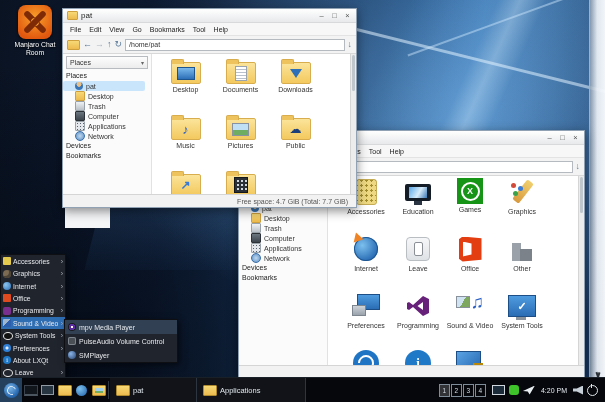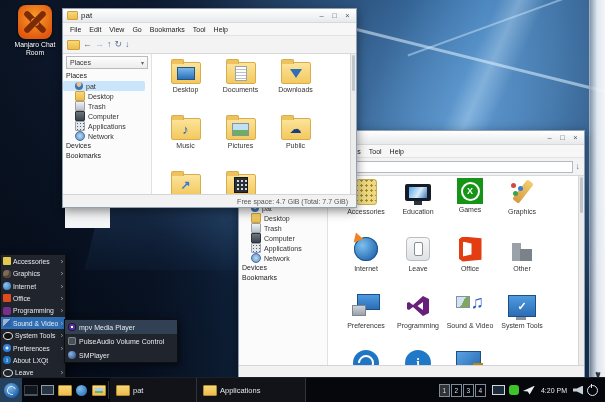--- a/index.html
+++ b/index.html
@@ -427,20 +427,21 @@
       <span>Bookmarks</span>
       <span>Tool</span>
       <span>Help</span>
     </div>
     <div class="toolbar">
       <span class="tbfolder"></span>
       <span class="tb">←</span>
       <span class="tb dim">→</span>
       <span class="tb">↑</span>
       <span class="tb">↻</span>
+      <input class="addr" value="/home/pat" style="">
       <span class="tb">↓</span>
     </div>
     <div class="wbody">
       <div class="sidebar">
         <div class="combo">
           <span>Places</span>
           <span class="caret">▾</span>
         </div>
         <div class="tree">
           <div class="tree-root">Places</div>

